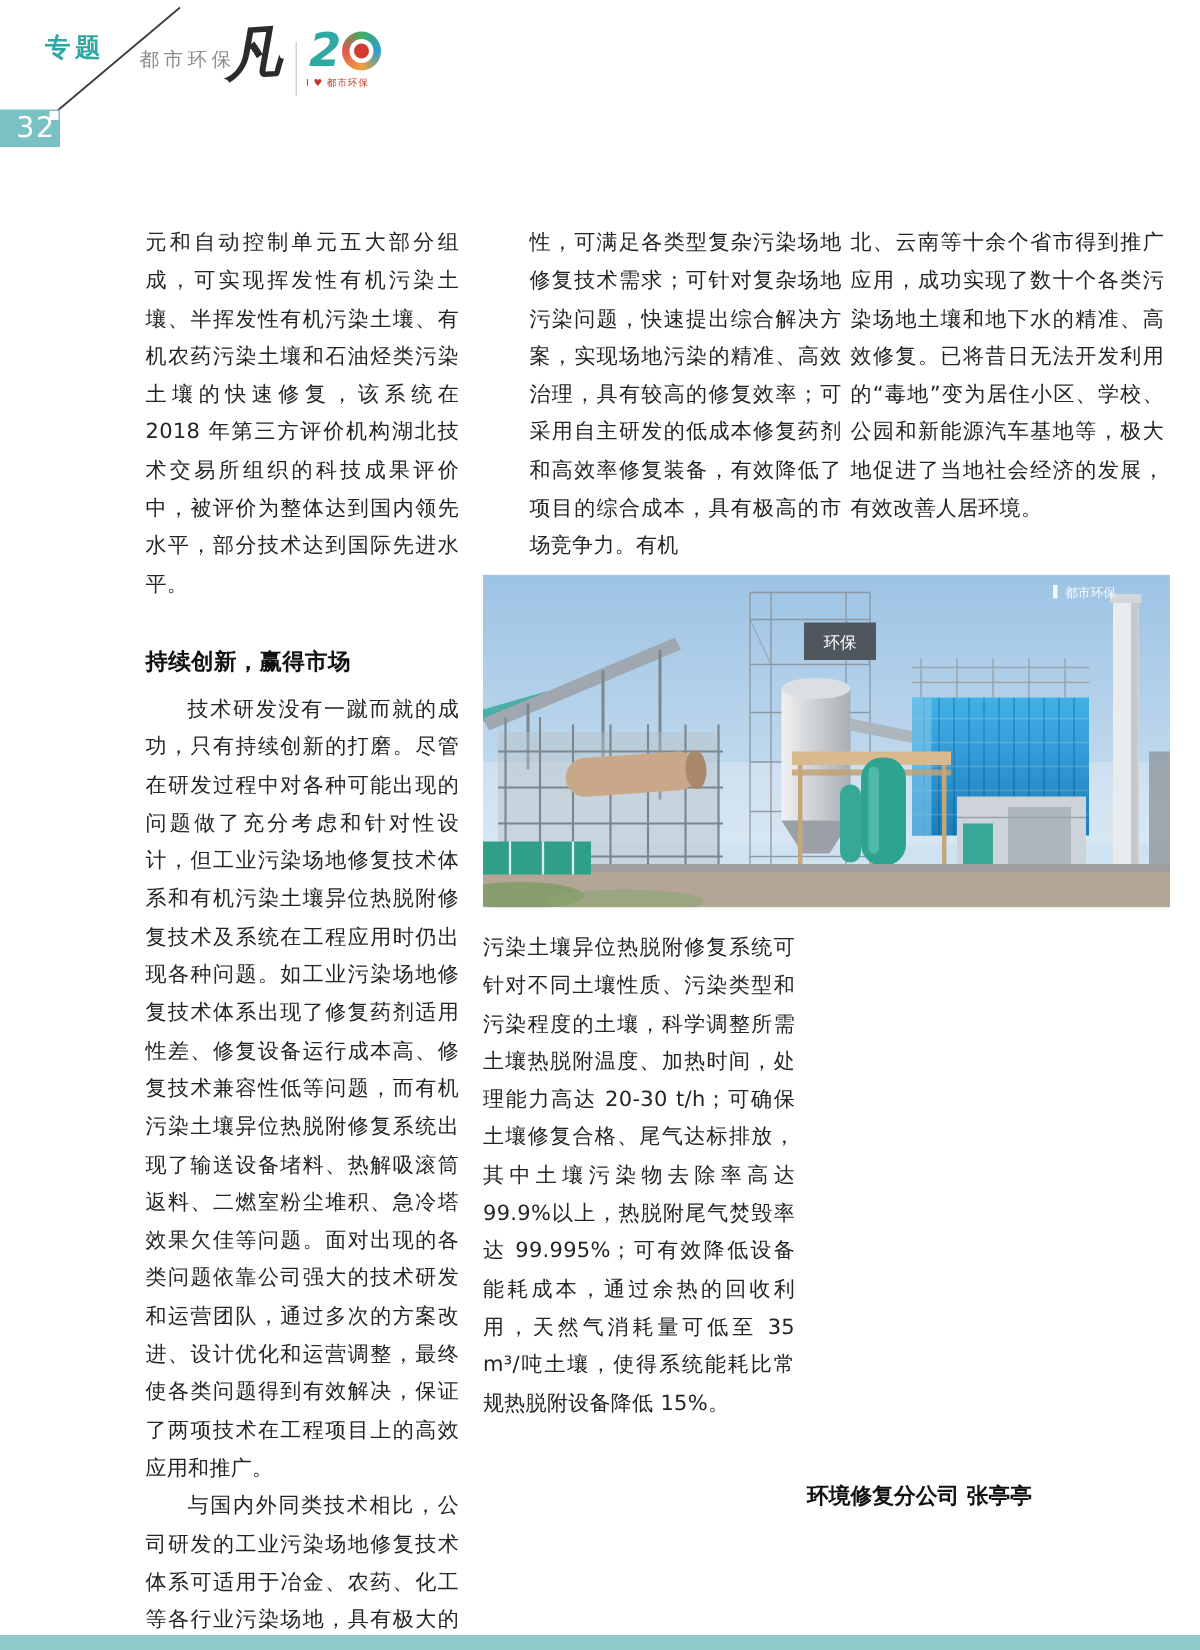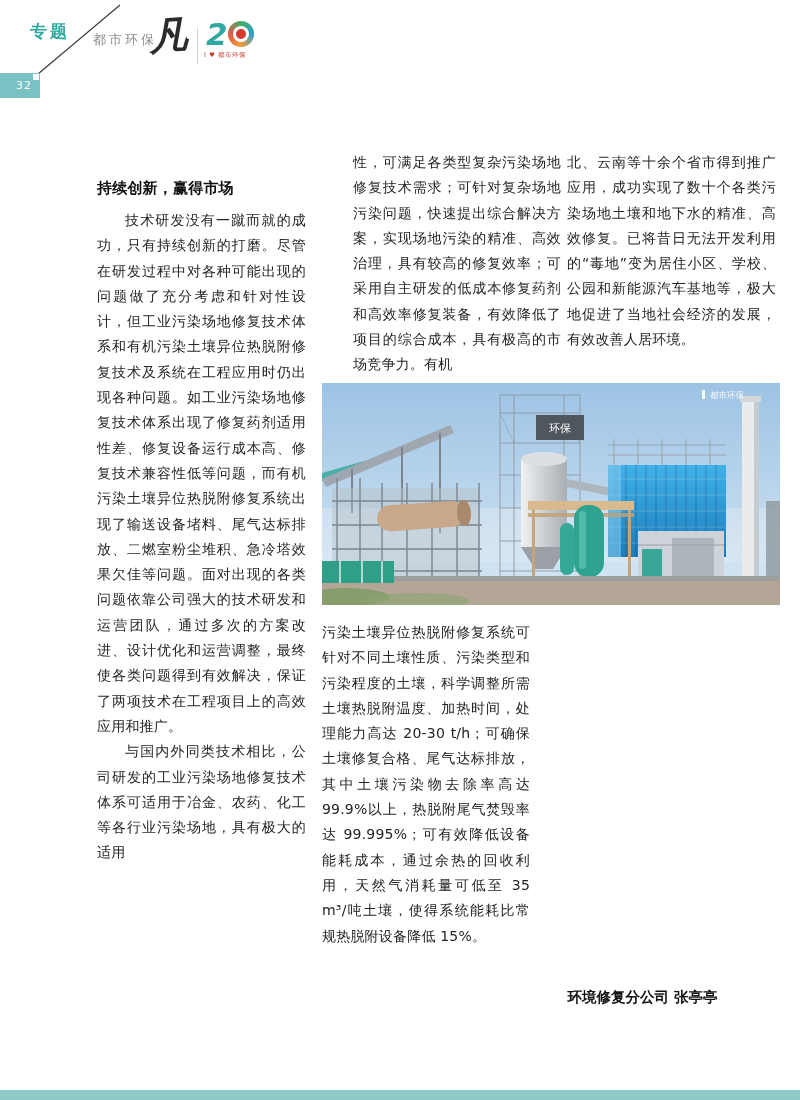--- a/index.html
+++ b/index.html
@@ -13,21 +13,21 @@
     color:#2ea8a2;letter-spacing:3px;
   }
   .diag-rule{position:absolute;left:0;top:0;pointer-events:none;}
   .page-badge{
     position:absolute;left:0;top:73px;width:40px;height:25px;background:#79c1c2;
   }
   .page-badge::after{
     content:"";position:absolute;right:1px;top:1px;width:6px;height:6px;background:#fff;
   }
   .page-badge .num{
-    display:block;color:#fff;font-size:11px;line-height:25px;text-align:center;
+    display:block;color:#fff;font-size:19px;line-height:25px;text-align:center;
     padding-left:8px;letter-spacing:1px;
   }
   .brand-text{
     position:absolute;left:93px;top:31px;font-size:13px;color:#8d8d8d;letter-spacing:3px;
   }
   .brand-mark{
     position:absolute;left:149px;top:14px;font-size:38px;line-height:44px;color:#2b2b2b;
     font-family:"DejaVu Serif","Liberation Serif",serif;font-style:italic;font-weight:bold;
     transform:rotate(-4deg);
   }
@@ -64,21 +64,21 @@
   #col2a{left:322px;top:150px;width:208px;margin-left:31px;}
   #col3a{left:567px;top:150px;width:209px;}
   #col2b{left:322px;top:620px;width:208px;}
   #col3b{left:538px;top:618px;width:209px;}
   .section-heading{
     font-size:15px;font-weight:bold;text-align:left;margin:0;line-height:25px;color:#111;
   }
   #col1 .section-heading{margin-top:26px;margin-bottom:7px;}
   #col3b .section-heading{margin-bottom:5px;}
   .byline{
-    position:absolute;left:538px;top:988px;width:209px;text-align:center;
+    position:absolute;left:538px;top:988px;width:209px;text-align:left;
     font-weight:bold;font-size:14.5px;color:#111;
   }
   
   .photo{
     position:absolute;left:322px;top:383px;width:458px;height:222px;overflow:hidden;
   }
   .photo svg{display:block;}
   
   .footer-bar{
     position:absolute;left:0;top:1090px;width:800px;height:10px;background:#8fc9c9;
@@ -103,22 +103,23 @@
   <div class="brand-mark">凡</div>
   <div class="masthead-divider"></div>
 
   <div class="anniv">
     <span class="anniv-two">2</span>
     <span class="anniv-zero"></span>
   </div>
   <div class="anniv-tagline">I ♥ 都市环保</div>
 
   <div class="col" id="col1">
+    <p>元和自动控制单元五大部分组成，可实现挥发性有机污染土壤、半挥发性有机污染土壤、有机农药污染土壤和石油烃类污染土壤的快速修复，该系统在 2018 年第三方评价机构湖北技术交易所组织的科技成果评价中，被评价为整体达到国内领先水平，部分技术达到国际先进水平。</p>
     <h3 class="section-heading">持续创新，赢得市场</h3>
-    <p class="indent">技术研发没有一蹴而就的成功，只有持续创新的打磨。尽管在研发过程中对各种可能出现的问题做了充分考虑和针对性设计，但工业污染场地修复技术体系和有机污染土壤异位热脱附修复技术及系统在工程应用时仍出现各种问题。如工业污染场地修复技术体系出现了修复药剂适用性差、修复设备运行成本高、修复技术兼容性低等问题，而有机污染土壤异位热脱附修复系统出现了输送设备堵料、尾气达标排放、二燃室粉尘堆积、急冷塔效果欠佳等问题。面对出现的各类问题依靠公司强大的技术研发和运营团队，通过多次的方案改进、设计优化和运营调整，最终使各类问题得到有效解决，保证了两项技术在工程项目上的高效应用和推广。</p>
+    <p class="indent">技术研发没有一蹴而就的成功，只有持续创新的打磨。尽管在研发过程中对各种可能出现的问题做了充分考虑和针对性设计，但工业污染场地修复技术体系和有机污染土壤异位热脱附修复技术及系统在工程应用时仍出现各种问题。如工业污染场地修复技术体系出现了修复药剂适用性差、修复设备运行成本高、修复技术兼容性低等问题，而有机污染土壤异位热脱附修复系统出现了输送设备堵料、热解吸滚筒返料、二燃室粉尘堆积、急冷塔效果欠佳等问题。面对出现的各类问题依靠公司强大的技术研发和运营团队，通过多次的方案改进、设计优化和运营调整，最终使各类问题得到有效解决，保证了两项技术在工程项目上的高效应用和推广。</p>
     <p class="indent">与国内外同类技术相比，公司研发的工业污染场地修复技术体系可适用于冶金、农药、化工等各行业污染场地，具有极大的适用</p>
   </div>
 
   <div class="col" id="col2a">
     <p>性，可满足各类型复杂污染场地修复技术需求；可针对复杂场地污染问题，快速提出综合解决方案，实现场地污染的精准、高效治理，具有较高的修复效率；可采用自主研发的低成本修复药剂和高效率修复装备，有效降低了项目的综合成本，具有极高的市场竞争力。有机</p>
   </div>
 
   <div class="col" id="col3a">
     <p>北、云南等十余个省市得到推广应用，成功实现了数十个各类污染场地土壤和地下水的精准、高效修复。已将昔日无法开发利用的“毒地”变为居住小区、学校、公园和新能源汽车基地等，极大地促进了当地社会经济的发展，有效改善人居环境。</p>
   </div>

